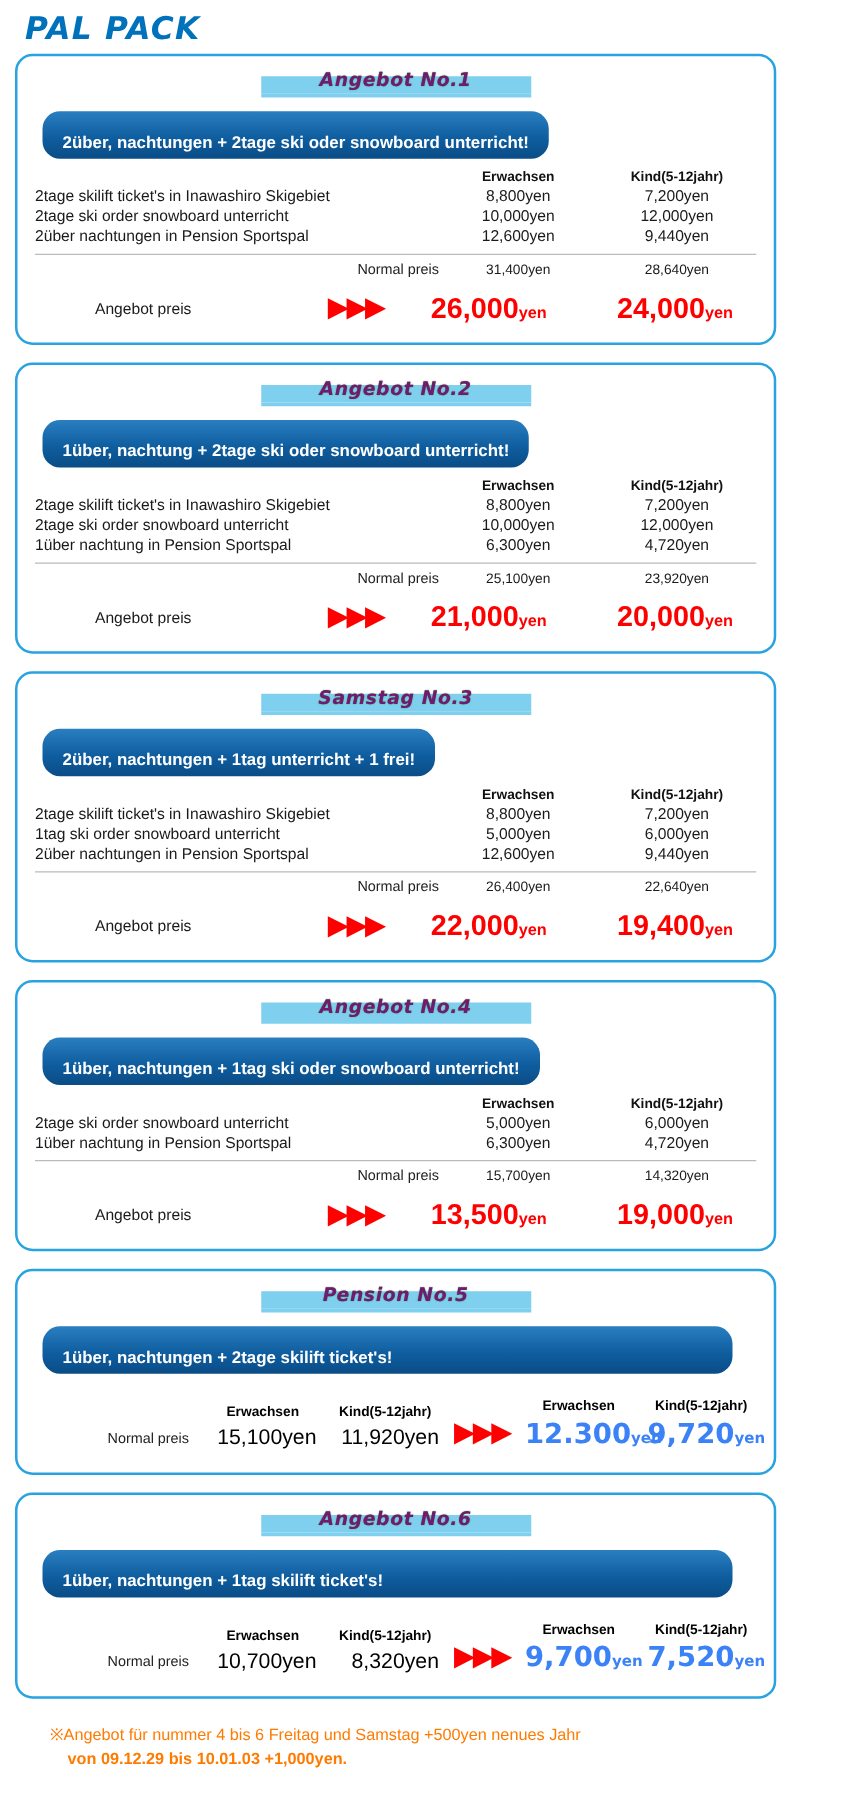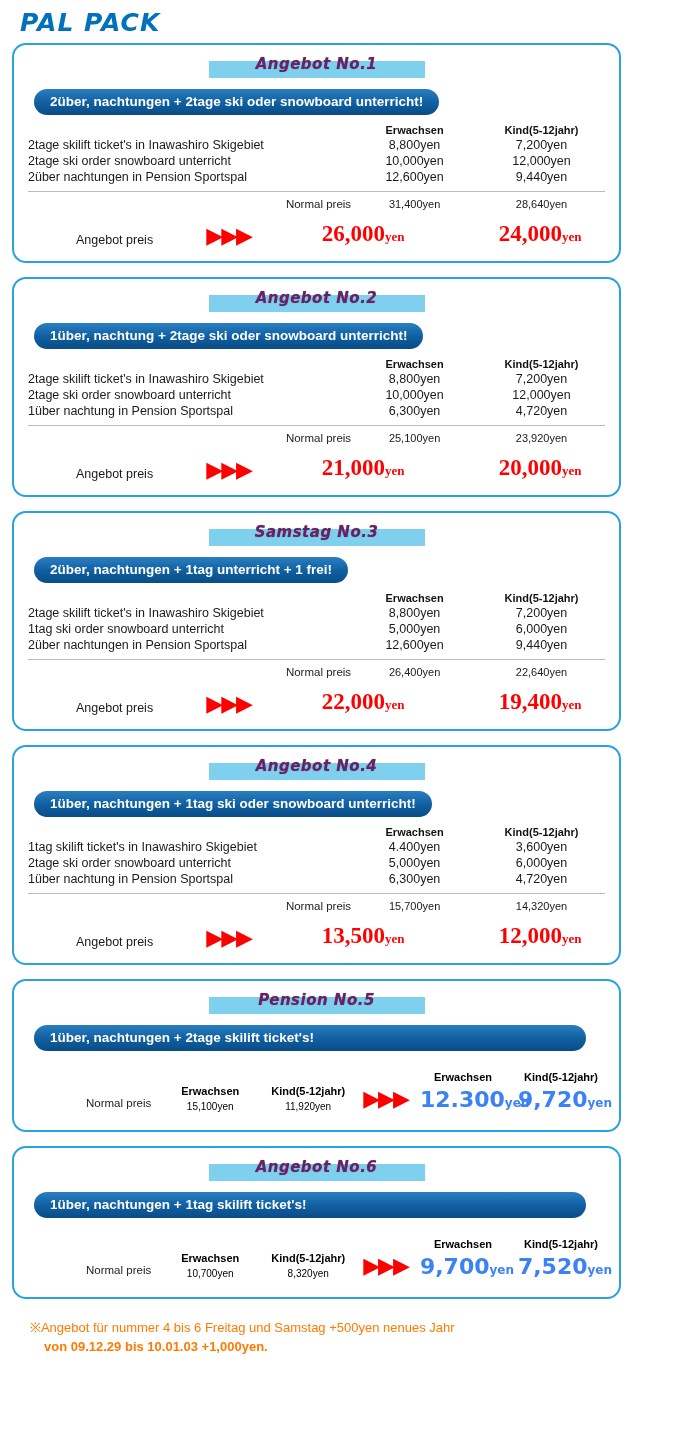--- a/index.html
+++ b/index.html
@@ -69,21 +69,21 @@
     text-shadow: 0 0 1px #3d8b1f;
   }
   .banner {
     display: inline-block;
     background: #1464a5;
     background: linear-gradient(to bottom, #2a7fc0 0%, #0f5ea0 55%, #0a4c86 100%);
     color: #ffffff;
     font-size: 13.5px;
     font-weight: bold;
     border-radius: 14px;
-    padding: 5px 16px 6px 16px;
+    padding: 17px 16px 6px 16px;
     margin: 2px 0 8px 6px;
     white-space: nowrap;
   }
   table.rows {
     width: 100%;
     border-collapse: collapse;
     font-size: 12.5px;
     color: #1a1a1a;
   }
   table.rows td {
@@ -110,43 +110,42 @@
     color: #222;
     text-align: right;
     padding-right: 14px;
   }
   .normal-val {
     text-align: center;
     font-size: 11px;
   }
   .offer-row {
     display: flex;
-    align-items: flex-end;
+    align-items: center;
     margin-top: 10px;
-    gap: 28px;
   }
   .offer-label {
     font-size: 12.5px;
     color: #1a1a1a;
     padding-left: 48px;
     flex: 0 0 auto;
   }
   .arrows {
     color: #ff0000;
     font-size: 22px;
     letter-spacing: -2px;
     margin-left: auto;
     line-height: 1;
     font-family: "DejaVu Sans", sans-serif;
   }
   .big-price {
     color: #ff0000;
     font-weight: bold;
     font-size: 23px;
-    font-family: Liberation Serif, serif;
+    font-family: Liberation Sans, sans-serif;
     white-space: nowrap;
   }
   .big-price .yen { font-size: 13px; font-weight: bold; }
   .p1 { width: 168px; text-align: center; }
   .p2 { width: 130px; text-align: center; }
 
   
   .simple-grid {
     display: flex;
     align-items: flex-end;
@@ -163,22 +162,23 @@
     text-align: center;
     padding: 0 6px;
   }
   .sg-col .hd {
     font-size: 11px;
     font-weight: bold;
     margin-bottom: 4px;
     white-space: nowrap;
   }
   .sg-col .vl {
-    font-size: 10px;
-    white-space: nowrap;
+    font-size: 17px;
+    white-space: nowrap;
+    text-align: right;
   }
   .sg-col.wide { min-width: 98px; }
   .sg-arrows {
     color: #ff0000;
     font-size: 22px;
     letter-spacing: -2px;
     padding: 0 6px 2px 6px;
     line-height: 1;
     font-family: "DejaVu Sans", sans-serif;
   }
@@ -187,21 +187,21 @@
     font-weight: bold;
     font-size: 22px;
     font-family: "DejaVu Sans", sans-serif;
     white-space: nowrap;
   }
   .sg-col .big .yen { font-size: 12px; }
   .note {
     color: #ff7b00;
     font-size: 13px;
     line-height: 1.45;
-    padding: 6px 14px 20px 30px;
+    padding: 6px 14px 20px 40px;
   }
   .note .l2 { padding-left: 14px; display: block; font-weight: bold; }
 </style>
 </head>
 <body>
 
 <div class="page">
 
   <div class="page-title">PAL PACK</div>
 
@@ -363,25 +363,20 @@
     </div>
     <div class="banner">1über, nachtungen + 1tag ski oder snowboard unterricht!</div>
     <table class="rows">
       <tbody>
           <tr>
         <td class="c-label"></td>
         <td class="c-adult col-head">Erwachsen</td>
         <td class="c-kid col-head">Kind(5-12jahr)</td>
       </tr>
       <tr>
-        <td class="c-label">1tag skilift ticket's in Inawashiro Skigebiet</td>
-        <td class="c-adult">4.400yen</td>
-        <td class="c-kid">3,600yen</td>
-      </tr>
-      <tr>
         <td class="c-label">2tage ski order snowboard unterricht</td>
         <td class="c-adult">5,000yen</td>
         <td class="c-kid">6,000yen</td>
       </tr>
       <tr>
         <td class="c-label">1über nachtung in Pension Sportspal</td>
         <td class="c-adult">6,300yen</td>
         <td class="c-kid">4,720yen</td>
       </tr>
     </tbody>
@@ -394,21 +389,21 @@
           <td class="c-adult normal-val">15,700yen</td>
           <td class="c-kid normal-val">14,320yen</td>
         </tr>
       </tbody>
         </table>
     </div>
     <div class="offer-row">
       <div class="offer-label">Angebot preis</div>
       <div class="arrows">▶▶▶</div>
       <div class="big-price p1"><span>13,500</span><span class="yen">yen</span></div>
-      <div class="big-price p2"><span>12,000</span><span class="yen">yen</span></div>
+      <div class="big-price p2"><span>19,000</span><span class="yen">yen</span></div>
     </div>
   </div>
 
   <div class="card">
     <div class="offer-head">
       <div class="bar"></div>
       <div class="bar2"></div>
       <span class="txt">Pension No.5</span>
     </div>
     <div class="banner" style="min-width:552px;">1über, nachtungen + 2tage skilift ticket's!</div>

